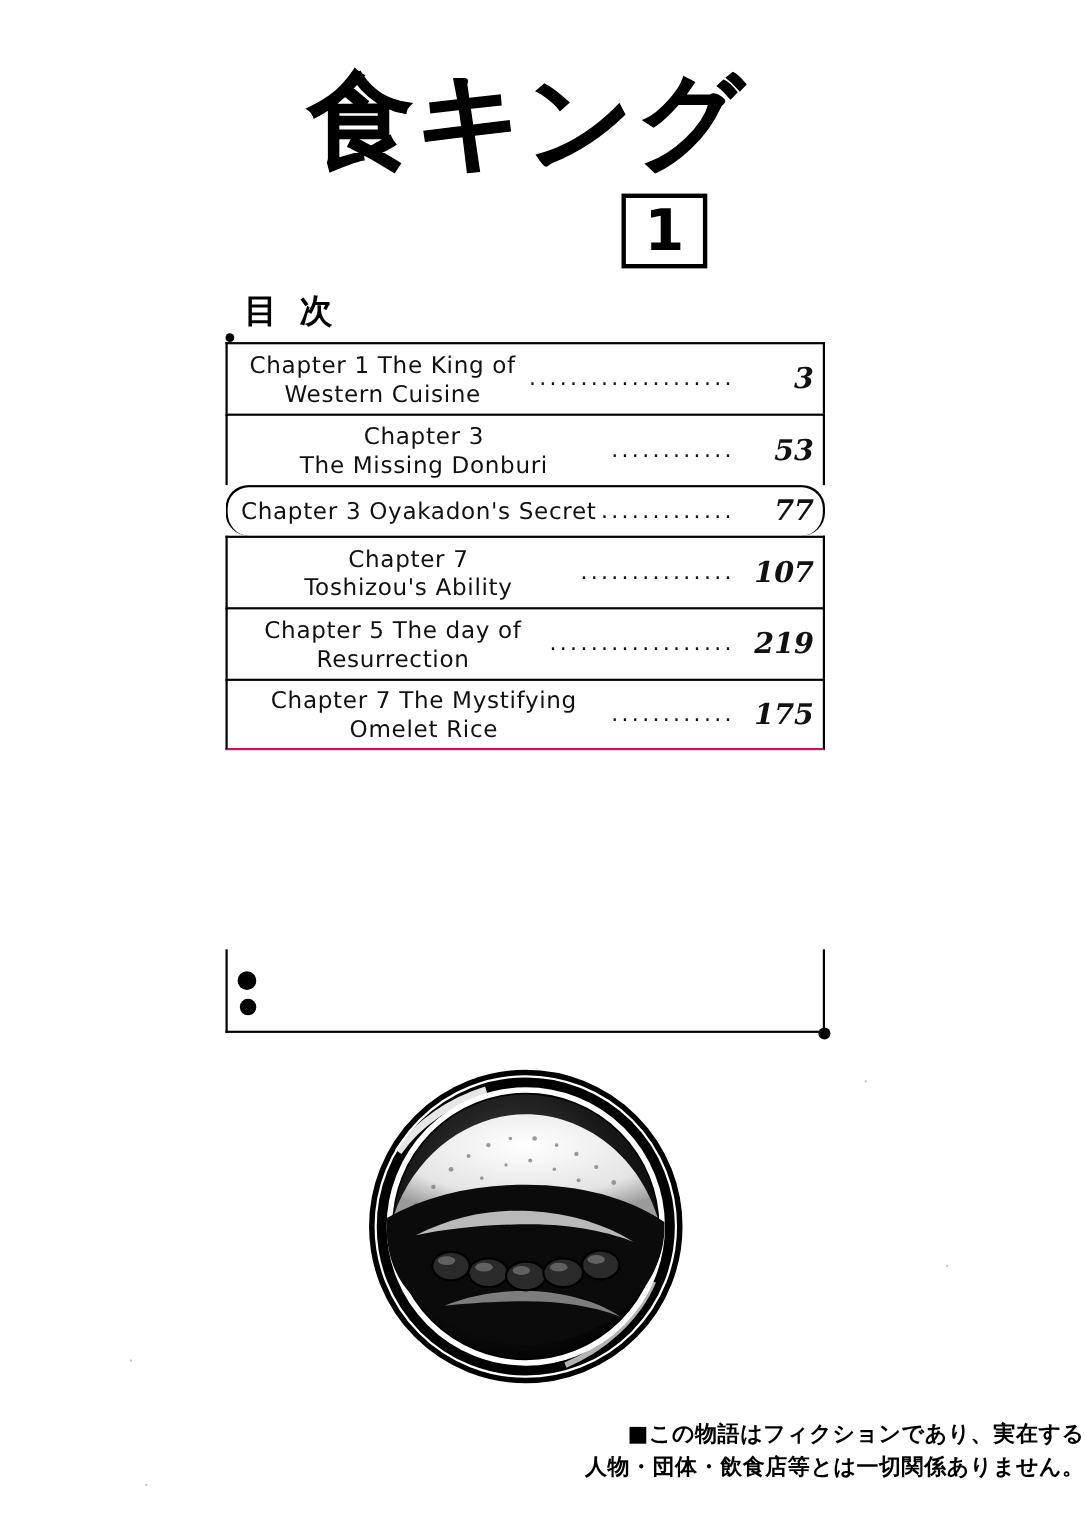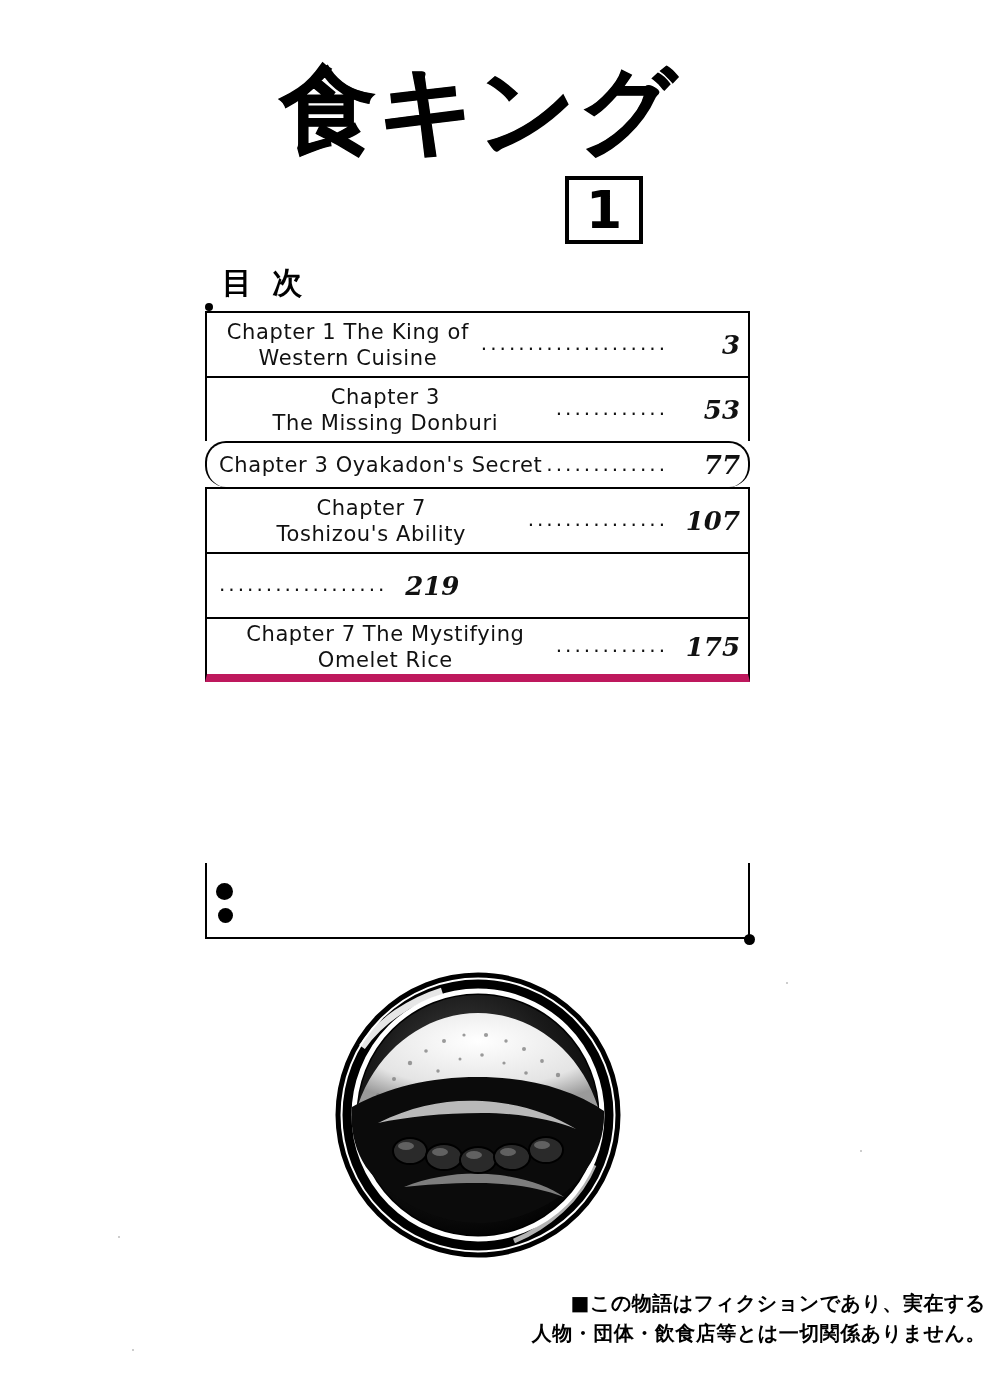--- a/index.html
+++ b/index.html
@@ -76,21 +76,21 @@
   .toc-row {
     position: relative;
     border: 2px solid #000;
     border-bottom: none;
     box-sizing: border-box;
     display: flex;
     align-items: center;
     padding: 0 8px 0 12px;
   }
   .toc-row:last-of-type {
-    border-bottom: 8px solid #be185d;
+    border-bottom: 2px solid #be185d;
   }
   .toc-row.h2 { height: 65px; }
   .toc-row.h1 { height: 46px; border-radius: 21px; }
 
   .toc-title {
     flex: 1 1 auto;
     text-align: center;
     font-family: "DejaVu Sans", sans-serif;
     font-size: 21px;
     line-height: 26px;
@@ -213,20 +213,22 @@
   </div>
 
   <div class="toc-row h2">
     <span class="toc-title">Chapter 7
 Toshizou's Ability</span>
     <span class="toc-dots">...............</span>
     <span class="toc-page">107</span>
   </div>
 
   <div class="toc-row h2">
+    <span class="toc-title">Chapter 5 The day of
+Resurrection</span>
     <span class="toc-dots">..................</span>
     <span class="toc-page">219</span>
   </div>
 
 
   <div class="toc-row h2">
     <span class="toc-title">Chapter 7 The Mystifying
 Omelet Rice</span>
     <span class="toc-dots">............</span>
     <span class="toc-page">175</span>

